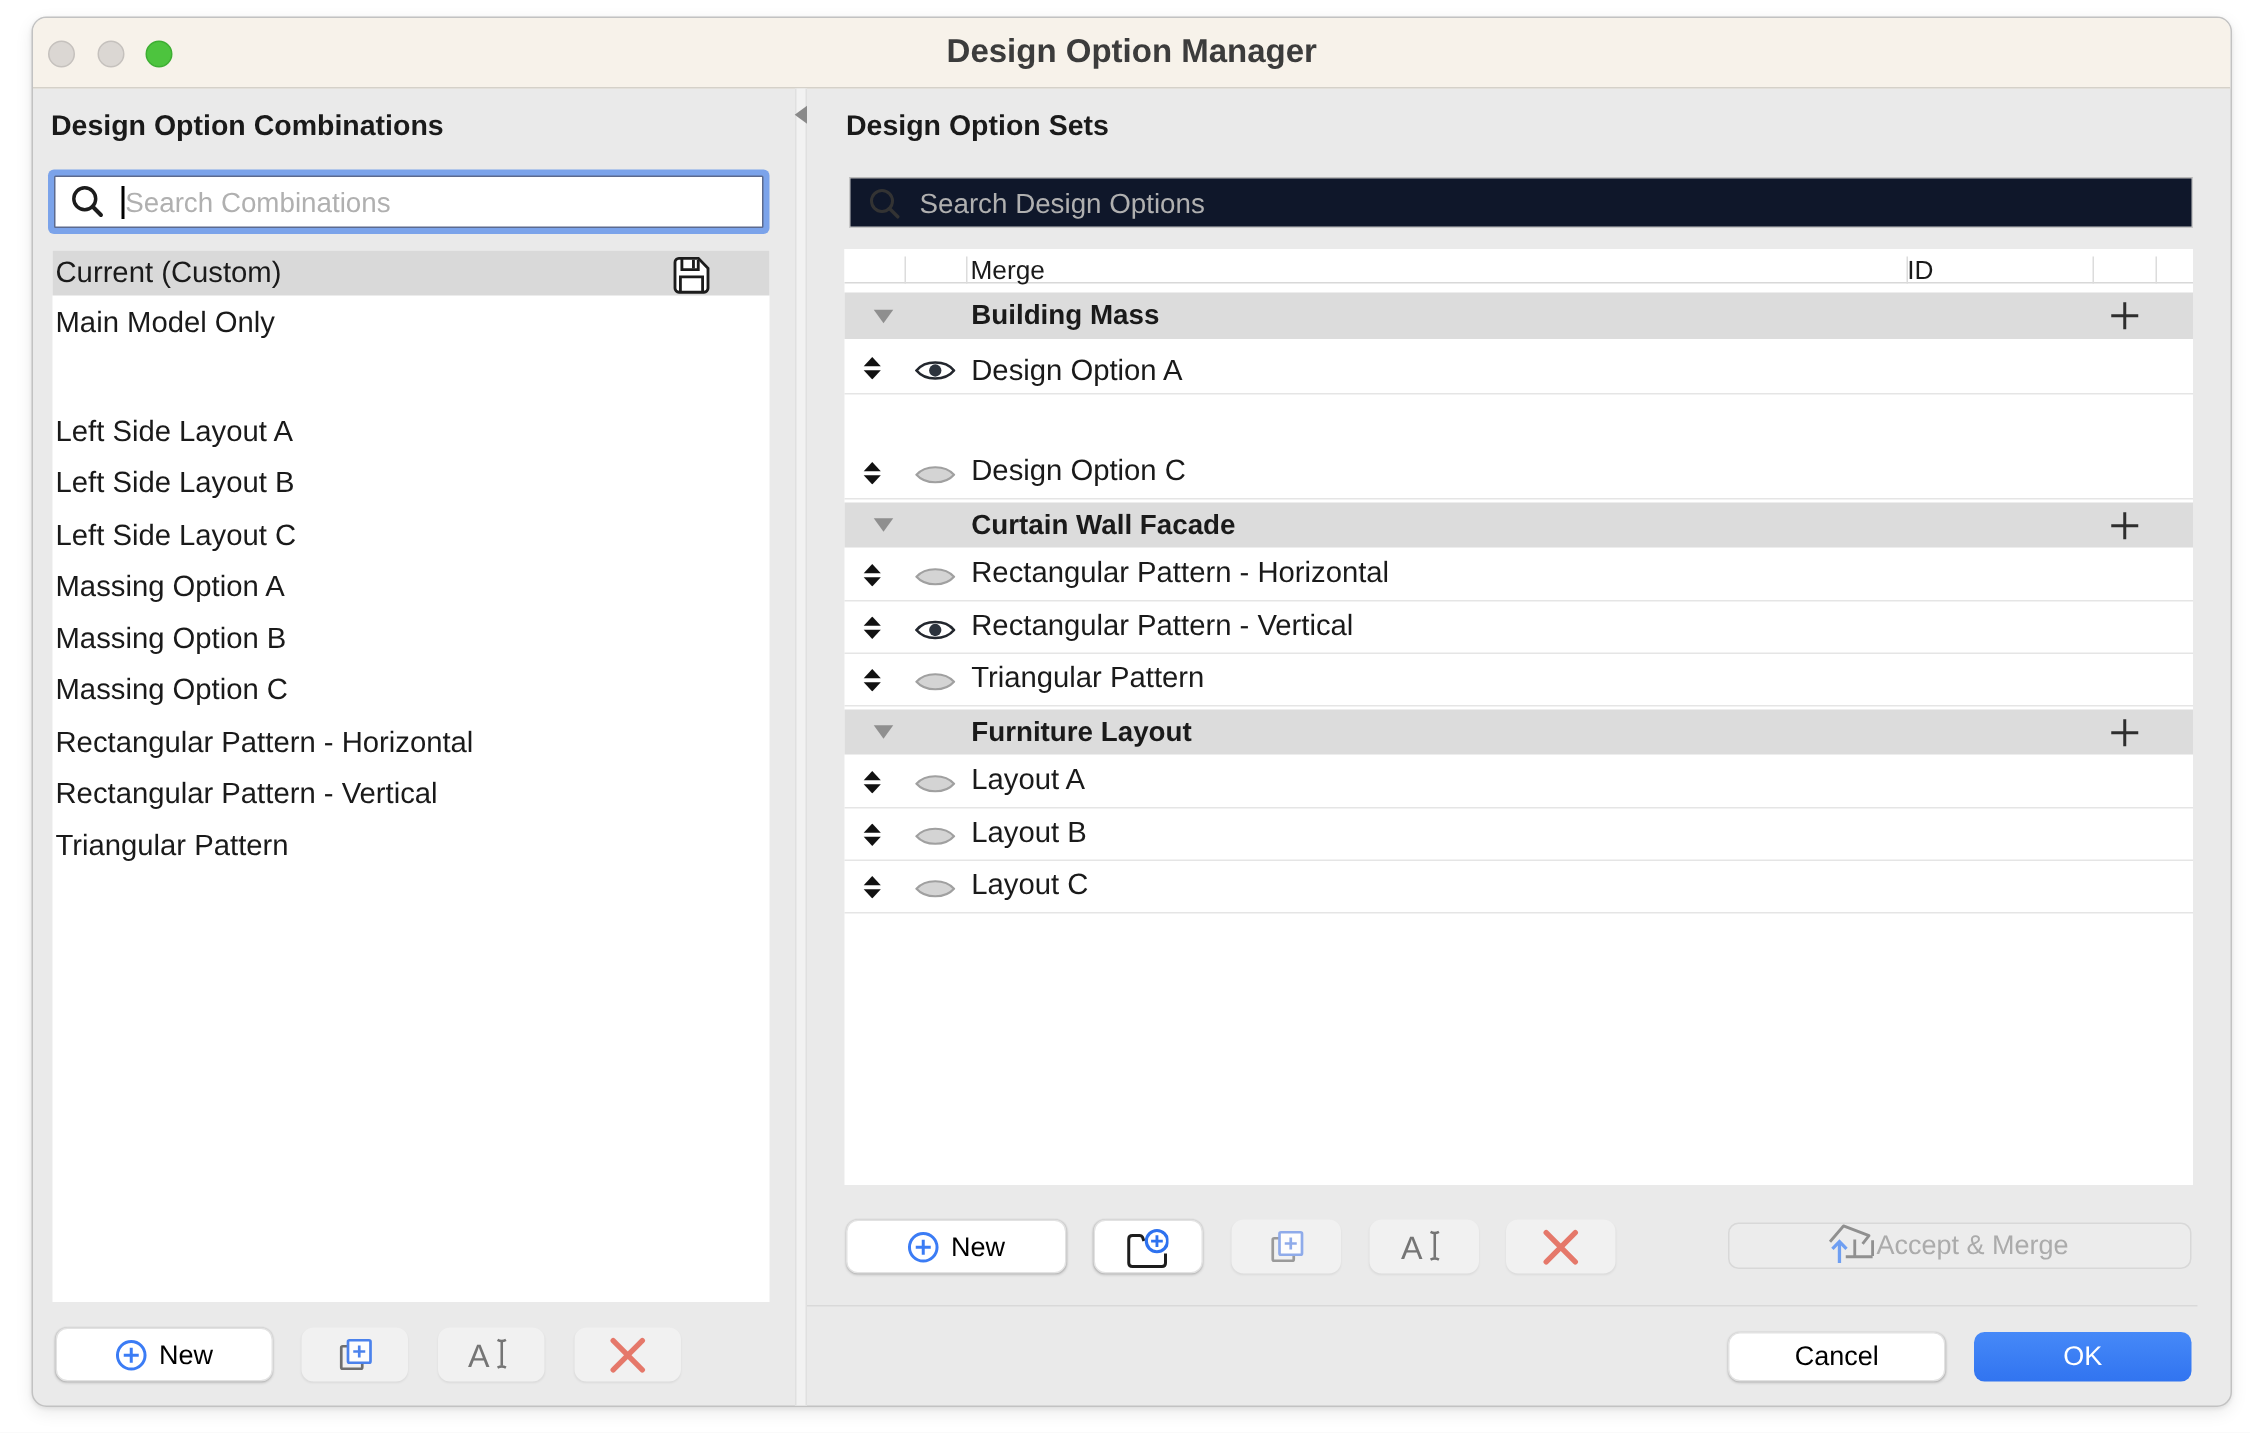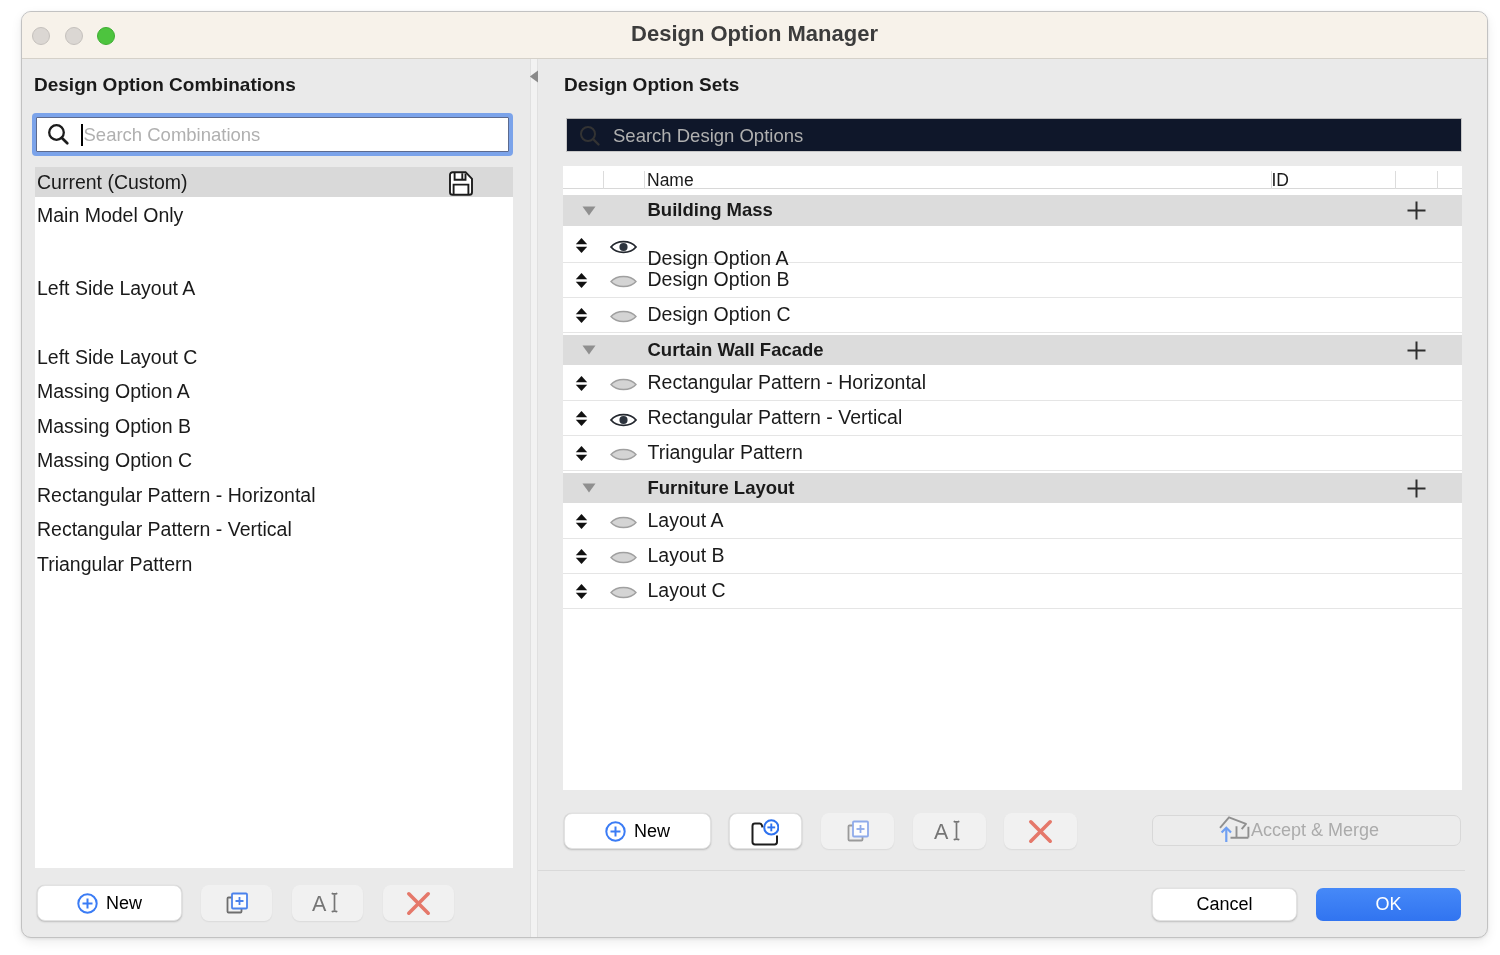--- a/index.html
+++ b/index.html
@@ -63,20 +63,21 @@
     <div class="lrow" style="top:0; height:30px; line-height:30px; background:#d9d9d9;">Current (Custom)
       <svg class="abs" style="left:413px;top:3px;" width="26" height="27" viewBox="0 0 26 27">
           <path d="M2 4.8 a2.6 2.6 0 0 1 2.6-2.6 H17.6 L24 8.9 V22.2 a2.6 2.6 0 0 1-2.6 2.6 H4.6 a2.6 2.6 0 0 1-2.6-2.6 Z" fill="#fff" stroke="#1c1c1c" stroke-width="1.9"></path>
           <path d="M6.6 2.6 v7.1 h10.9 V3.4" fill="none" stroke="#1c1c1c" stroke-width="1.9"></path>
           <line x1="14.3" y1="3.2" x2="14.3" y2="9" stroke="#1c1c1c" stroke-width="1.9"></line>
           <path d="M5.6 24.6 v-10 h14.8 v10" fill="none" stroke="#1c1c1c" stroke-width="1.9"></path>
         </svg>
     </div>
     <div class="lrow" style="top:103.5px;">Left Side Layout A</div>
     <div class="lrow" style="top:30.5px; height:34.5px; line-height:34.5px;">Main Model Only</div>
+    <div class="lrow" style="top:138px;">Left Side Layout B</div>
     <div class="lrow" style="top:172.5px;">Left Side Layout C</div>
     <div class="lrow" style="top:207px;">Massing Option A</div>
     <div class="lrow" style="top:241.5px;">Massing Option B</div>
     <div class="lrow" style="top:276px;">Massing Option C</div>
     <div class="lrow" style="top:310.5px;">Rectangular Pattern - Horizontal</div>
     <div class="lrow" style="top:345px;">Rectangular Pattern - Vertical</div>
     <div class="lrow" style="top:379.5px;">Triangular Pattern</div>
   </div>
 
   <div class="btn-white" style="left:15px;top:873px;width:145px;height:36px;">
@@ -128,21 +129,21 @@
     <div class="placeholder" style="left:46px;top:6px;">Search Design Options</div>
   </div>
 
   <div id="rtable">
       <div class="abs" style="left:0;top:0;width:899px;height:23px;background:#fff;border-bottom:1px solid #d8d8d8;">
         <div class="vsep" style="left:40px;"></div>
         <div class="vsep" style="left:81px;"></div>
         <div class="vsep" style="left:708px;"></div>
         <div class="vsep" style="left:832px;"></div>
         <div class="vsep" style="left:874px;"></div>
-        <div class="rtext" style="left:84px;top:3.5px;font-size:17.5px;">Name</div>
+        <div class="rtext" style="left:84px;top:3.5px;font-size:17.5px;">Merge</div>
         <div class="rtext" style="left:708.5px;top:3.5px;font-size:17.5px;">ID</div>
       </div>
       <div class="grow" style="top:29px;height:31px;">
         <svg class="abs" style="left:19px;top:10.5px;" width="14" height="10" viewBox="0 0 14 10">
           <path d="M0.5 0.5 H13.5 L7 9.5 Z" fill="#8f8f8f"></path>
         </svg>
         <div class="rtext" style="left:84.5px;top:4px;font-weight:bold;font-size:18.5px;">Building Mass</div>
         <svg class="abs" style="right:36px;top:6px;" width="19" height="19" viewBox="0 0 19 19">
           <g stroke="#2e2e2e" stroke-width="2">
             <line x1="0.5" y1="9.5" x2="18.5" y2="9.5"></line>
@@ -152,31 +153,21 @@
       </div>
       <div class="irow" style="top:62px;">
         <svg class="abs" style="left:12px;top:10px;" width="13" height="15" viewBox="0 0 13 15">
           <path d="M6.5 0 L12.2 6.2 H0.8 Z" fill="#111"></path>
           <path d="M6.5 15 L0.8 8.8 H12.2 Z" fill="#111"></path>
         </svg>
         <svg class="abs" style="left:46.5px;top:10.5px;" width="27" height="16" viewBox="0 0 27 16">
           <path d="M1 8 C6.8 0.9 20.2 0.9 26 8 C20.2 15.1 6.8 15.1 1 8 Z" fill="#fff" stroke="#23272e" stroke-width="1.8"></path>
           <circle cx="13.5" cy="8" r="4.1" fill="#2c333d"></circle>
         </svg>
-        <div class="rtext" style="left:84.5px;top:19px;">Design Option A</div>
-      </div>
-      <div class="irow" style="top:97px;">
-        <svg class="abs" style="left:12px;top:10px;" width="13" height="15" viewBox="0 0 13 15">
-          <path d="M6.5 0 L12.2 6.2 H0.8 Z" fill="#111"></path>
-          <path d="M6.5 15 L0.8 8.8 H12.2 Z" fill="#111"></path>
-        </svg>
-        <svg class="abs" style="left:46.5px;top:11px;" width="27" height="15" viewBox="0 0 27 15">
-          <path d="M1 7.5 C6.8 0.8 20.2 0.8 26 7.5 C20.2 14.2 6.8 14.2 1 7.5 Z" fill="#d4d4d4" stroke="#a0a0a0" stroke-width="1.4"></path>
-        </svg>
-        <div class="rtext" style="left:84.5px;top:5px;">Design Option B</div>
+        <div class="rtext" style="left:84.5px;top:8px;">Design Option A</div>
       </div>
       <div class="irow" style="top:132px;">
         <svg class="abs" style="left:12px;top:10px;" width="13" height="15" viewBox="0 0 13 15">
           <path d="M6.5 0 L12.2 6.2 H0.8 Z" fill="#111"></path>
           <path d="M6.5 15 L0.8 8.8 H12.2 Z" fill="#111"></path>
         </svg>
         <svg class="abs" style="left:46.5px;top:11px;" width="27" height="15" viewBox="0 0 27 15">
           <path d="M1 7.5 C6.8 0.8 20.2 0.8 26 7.5 C20.2 14.2 6.8 14.2 1 7.5 Z" fill="#d4d4d4" stroke="#a0a0a0" stroke-width="1.4"></path>
         </svg>
         <div class="rtext" style="left:84.5px;top:5px;">Design Option C</div>

